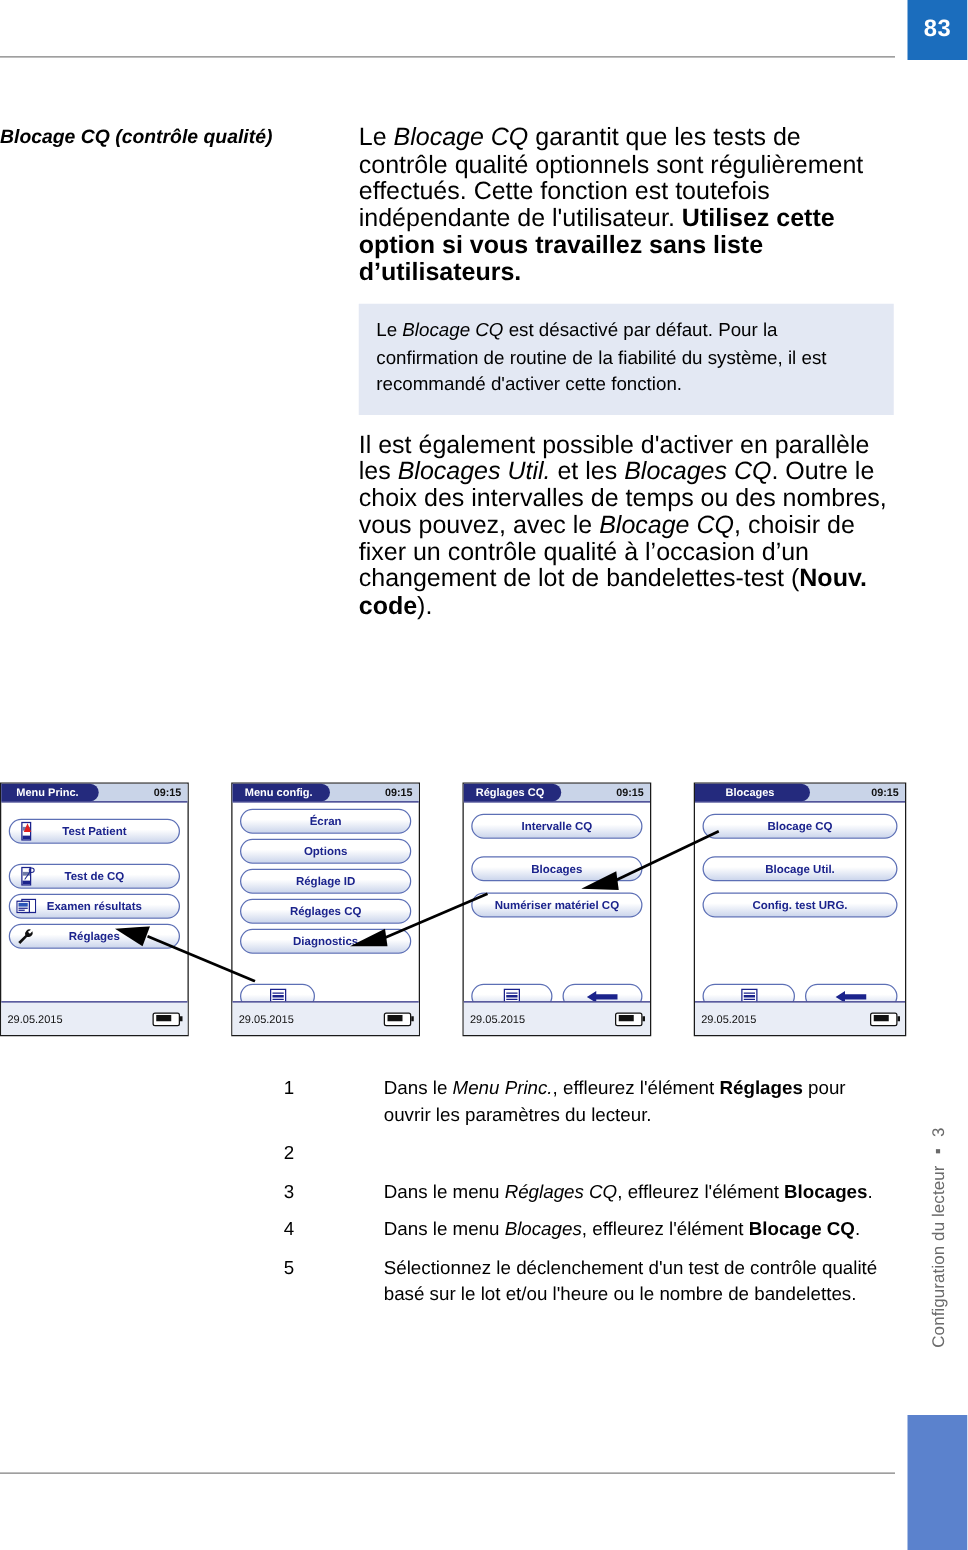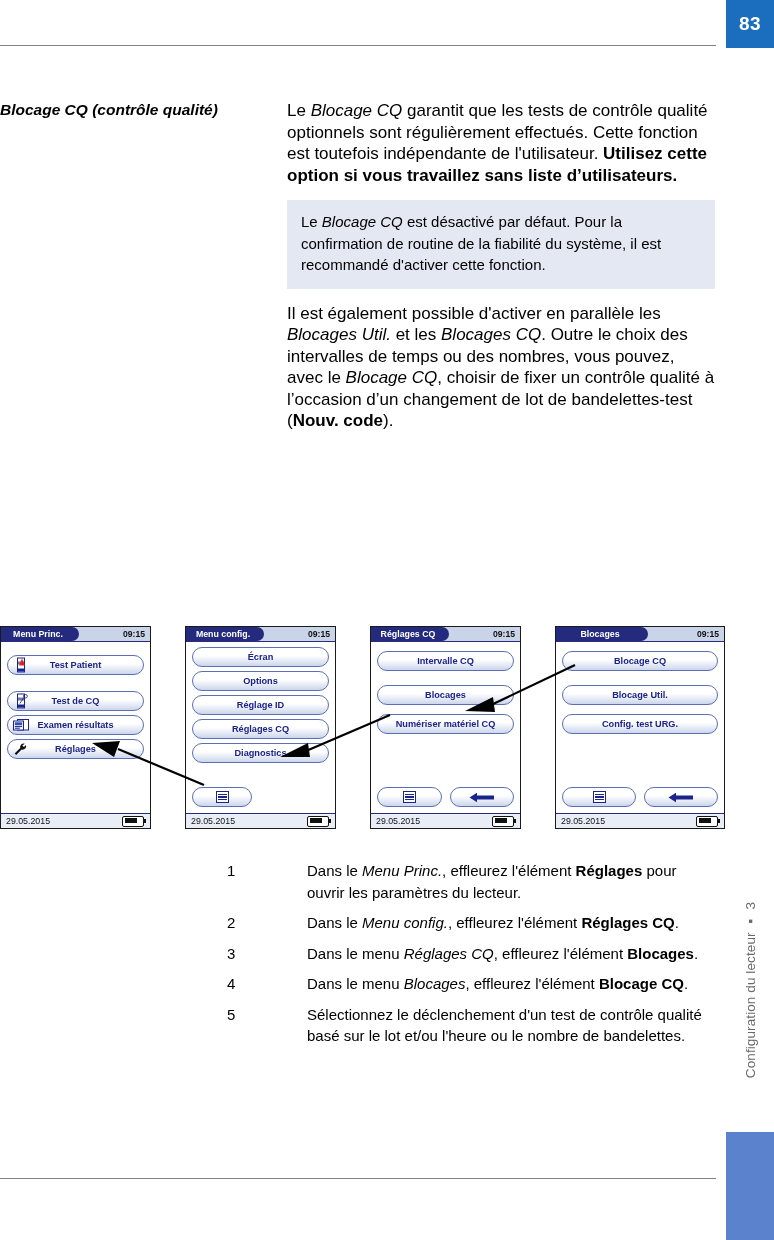--- a/index.html
+++ b/index.html
@@ -86,21 +86,21 @@
     font-style: italic;
     line-height: 1.25;
   }
   #body-column {
     position: absolute;
     left: 287px;
     top: 100px;
     width: 428px;
   }
   .para {
-    font-size: 17px;
+    font-size: 20px;
     line-height: 21.5px;
     margin: 0 0 0 0;
     text-align: left;
   }
   .it { font-style: italic; }
   .bd { font-weight: bold; }
 
   .note-box {
     background: #e3e8f3;
     font-size: 15px;
@@ -216,21 +216,21 @@
     display: flex;
     align-items: center;
     justify-content: center;
   }
 
   .dev-footer {
     position: absolute;
     left: 0;
     bottom: 0;
     width: 100%;
-    height: 15px;
+    height: 27px;
     border-top: 1px solid #2b2b80;
     background: #e9edf6;
     display: flex;
     align-items: center;
     box-sizing: border-box;
   }
   .dev-date {
     font-size: 8.8px;
     color: #111111;
     padding-left: 5px;
@@ -535,21 +535,20 @@
   </svg>
 </div>
 
 <div id="steps">
   <div class="step">
     <div class="step-num">1</div>
     <div class="step-text"><span>Dans le </span><span class="it">Menu Princ.</span><span>, effleurez l'élément </span><span class="bd">Réglages</span><span> pour ouvrir les paramètres du lecteur.</span></div>
   </div>
   <div class="step">
     <div class="step-num">2</div>
-    <div class="step-text"><span>Dans le </span><span class="it">Menu config.</span><span>, effleurez l'élément </span><span class="bd">Réglages CQ</span><span>.</span></div>
   </div>
   <div class="step">
     <div class="step-num">3</div>
     <div class="step-text"><span>Dans le menu </span><span class="it">Réglages CQ</span><span>, effleurez l'élément </span><span class="bd">Blocages</span><span>.</span></div>
   </div>
   <div class="step">
     <div class="step-num">4</div>
     <div class="step-text"><span>Dans le menu </span><span class="it">Blocages</span><span>, effleurez l'élément </span><span class="bd">Blocage CQ</span><span>.</span></div>
   </div>
   <div class="step">

